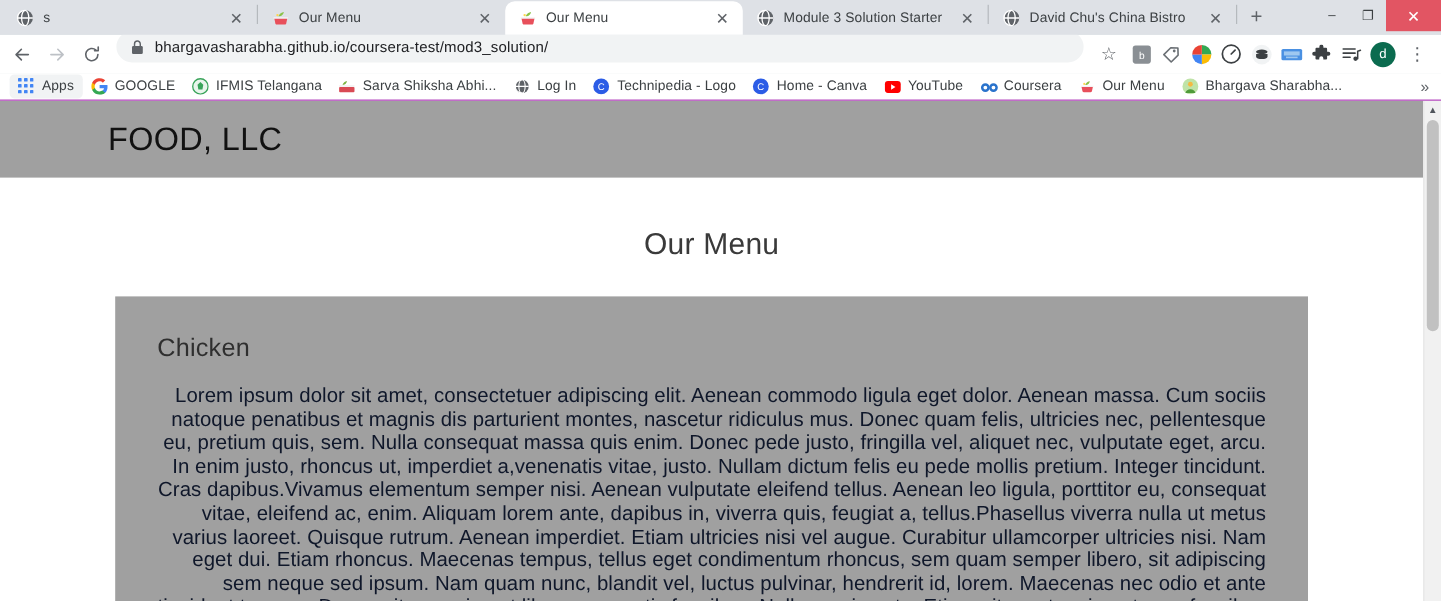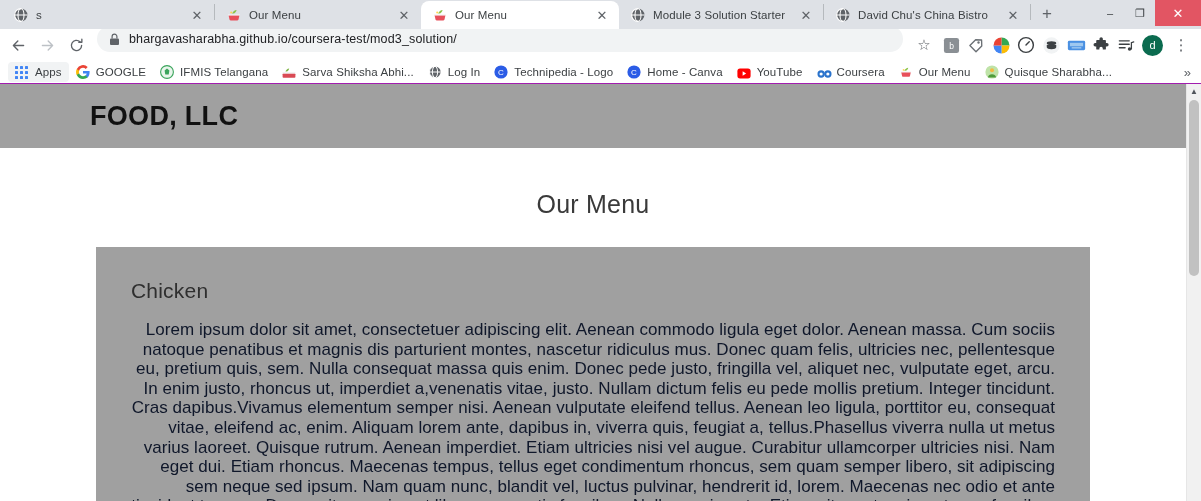--- a/index.html
+++ b/index.html
@@ -89,21 +89,21 @@
 
   
   .viewport { flex: 1 1 auto; background:#ffffff; position: relative; overflow: hidden; display:flex; }
   .page { flex: 1 1 auto; position: relative; overflow: hidden; }
 
   .site-header {
     background: #a0a0a0; height: 64px; display: flex; align-items: center;
     padding-left: 90px;
   }
   .brand {
-    font-size: 27px; color: #111; letter-spacing: .3px; font-weight: 700;
+    font-size: 27px; color: #111; letter-spacing: .3px; font-weight: 400;
   }
   .page-title {
     text-align: center; font-size: 25px; color: #3a3a3a; margin-top: 42px;
     letter-spacing: .2px; font-weight: 400;
   }
   .card {
     background: #a0a0a0; margin: 28px 96px 0 96px; padding: 32px 35px 20px 35px;
   }
   .card h2 {
     font-size: 21px; color: #2f2f2f; font-weight: 400; letter-spacing: .2px;
@@ -413,21 +413,21 @@
     </div>
 
     <div class="bm">
       <span class="bm-ico">
         <svg width="14" height="14" viewBox="0 0 14 14">
             <circle cx="7" cy="7" r="6.6" fill="#bfe3a8"></circle>
             <circle cx="7" cy="5.2" r="2" fill="#f5b942"></circle>
             <path d="M2.8 12.4a4.4 4.4 0 018.4 0z" fill="#4f9b3a"></path>
           </svg>
       </span>
-      <span class="bm-label">Quisque Sharabha...</span>
+      <span class="bm-label">Bhargava Sharabha...</span>
     </div>
 
     <div class="bm-overflow">»</div>
   </div>
 
   <div class="viewport">
     <div class="page">
 
       <div class="site-header">
         <div class="brand">FOOD, LLC</div>

